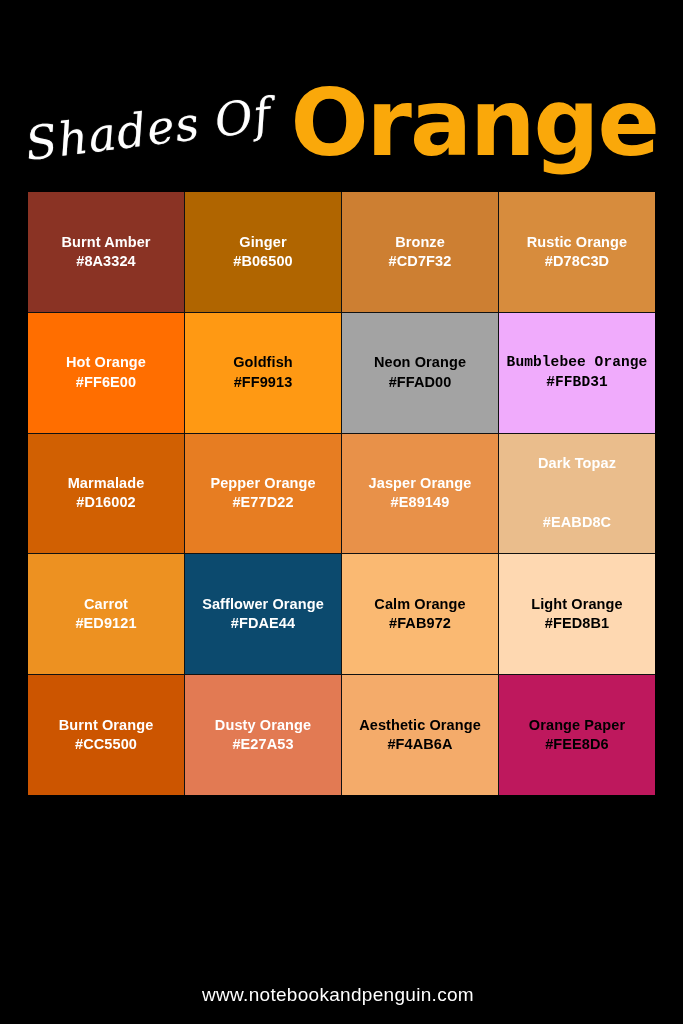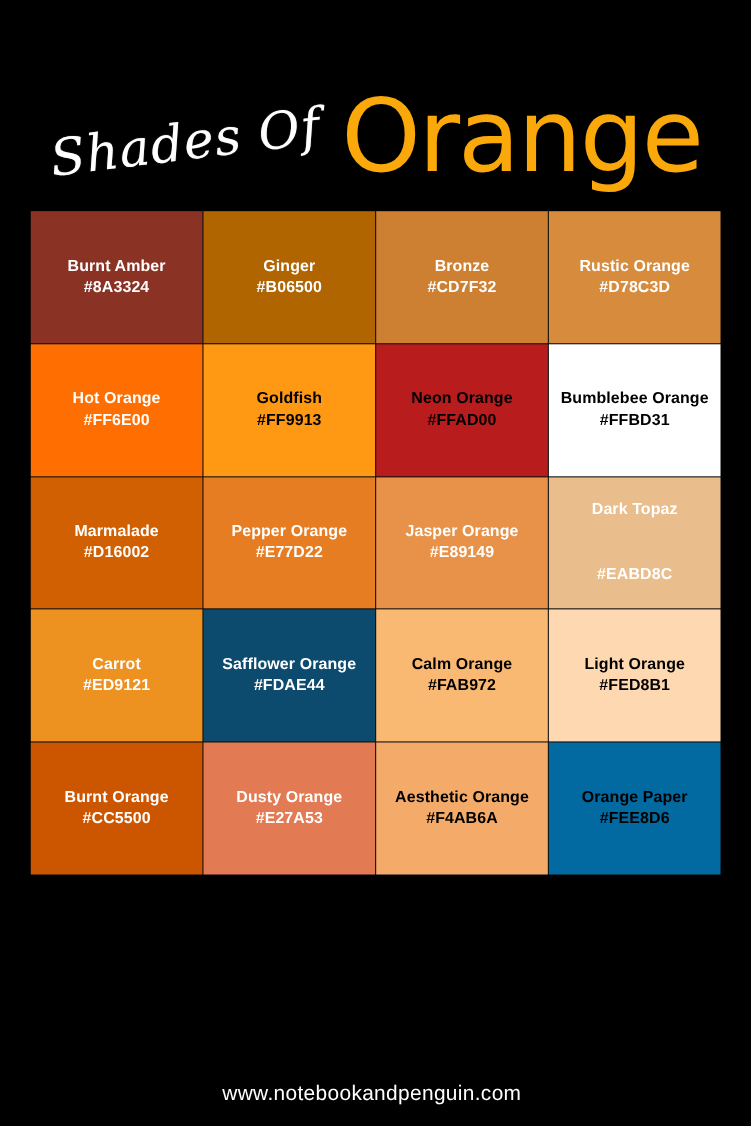--- a/index.html
+++ b/index.html
@@ -35,21 +35,21 @@
     letter-spacing:1px;
     transform:rotate(-7deg);
     margin-right:18px;
     margin-top:10px;
     white-space:nowrap;
     text-shadow:0 0 1px rgba(255,255,255,.5);
   }
   .title-main {
     color:#FAA80A;
     font-family:"DejaVu Sans", sans-serif;
-    font-weight:normal;
+    font-weight:bold;
     font-size:92px;
     letter-spacing:-2px;
     line-height:1;
     white-space:nowrap;
   }
 
   
   .grid {
     position:absolute;
     left:28px; top:192px;
@@ -121,25 +121,25 @@
         <div class="hex">#D78C3D</div>
       </div>
       <div class="swatch" style="background: rgb(255, 110, 0); color: rgb(255, 255, 255); text-align: right;">
         <div class="name">Hot Orange</div>
         <div class="hex">#FF6E00</div>
       </div>
       <div class="swatch" style="background: rgb(255, 153, 19); color: rgb(0, 0, 0);">
         <div class="name">Goldfish</div>
         <div class="hex">#FF9913</div>
       </div>
-      <div class="swatch" style="background: #b91c1c; color: rgb(0, 0, 0); text-align: right;">
+      <div class="swatch" style="background: #a3a3a3; color: rgb(0, 0, 0); text-align: right;">
         <div class="name">Neon Orange</div>
         <div class="hex">#FFAD00</div>
       </div>
-      <div class="swatch" style="background: #ffffff; color: rgb(0, 0, 0);">
+      <div class="swatch" style="background: #f0abfc; color: rgb(0, 0, 0); font-family: Liberation Mono, monospace;">
         <div class="name">Bumblebee Orange</div>
         <div class="hex">#FFBD31</div>
       </div>
       <div class="swatch" style="background: rgb(209, 96, 2); color: #ffffff;">
         <div class="name">Marmalade</div>
         <div class="hex">#D16002</div>
       </div>
       <div class="swatch" style="background: rgb(231, 125, 34); color: rgb(255, 255, 255);">
         <div class="name">Pepper Orange</div>
         <div class="hex">#E77D22</div>
@@ -173,21 +173,21 @@
         <div class="hex">#CC5500</div>
       </div>
       <div class="swatch" style="background: rgb(226, 122, 83); color: rgb(255, 255, 255);">
         <div class="name">Dusty Orange</div>
         <div class="hex">#E27A53</div>
       </div>
       <div class="swatch" style="background: rgb(244, 171, 106); color: rgb(0, 0, 0);">
         <div class="name">Aesthetic Orange</div>
         <div class="hex">#F4AB6A</div>
       </div>
-      <div class="swatch" style="background: #0369a1; color: rgb(0, 0, 0);">
+      <div class="swatch" style="background: #be185d; color: rgb(0, 0, 0);">
         <div class="name">Orange Paper</div>
         <div class="hex">#FEE8D6</div>
       </div>
     </div>
 
   <div class="footer">www.notebookandpenguin.com</div>
 
 </div>
 
 </body></html>

